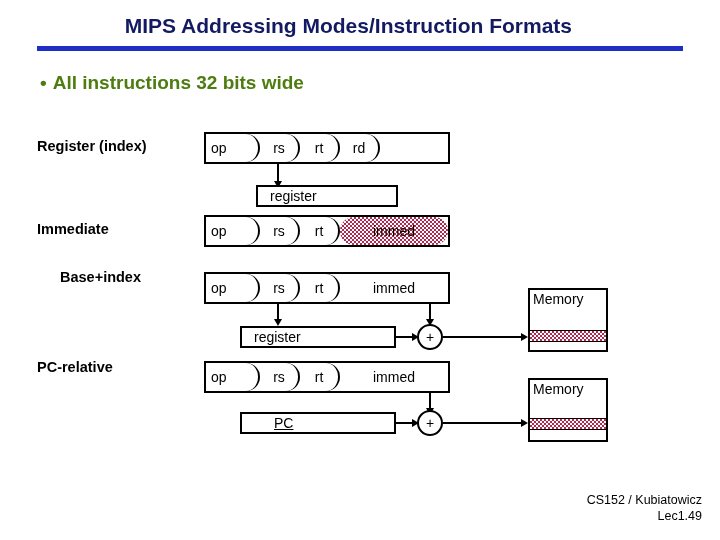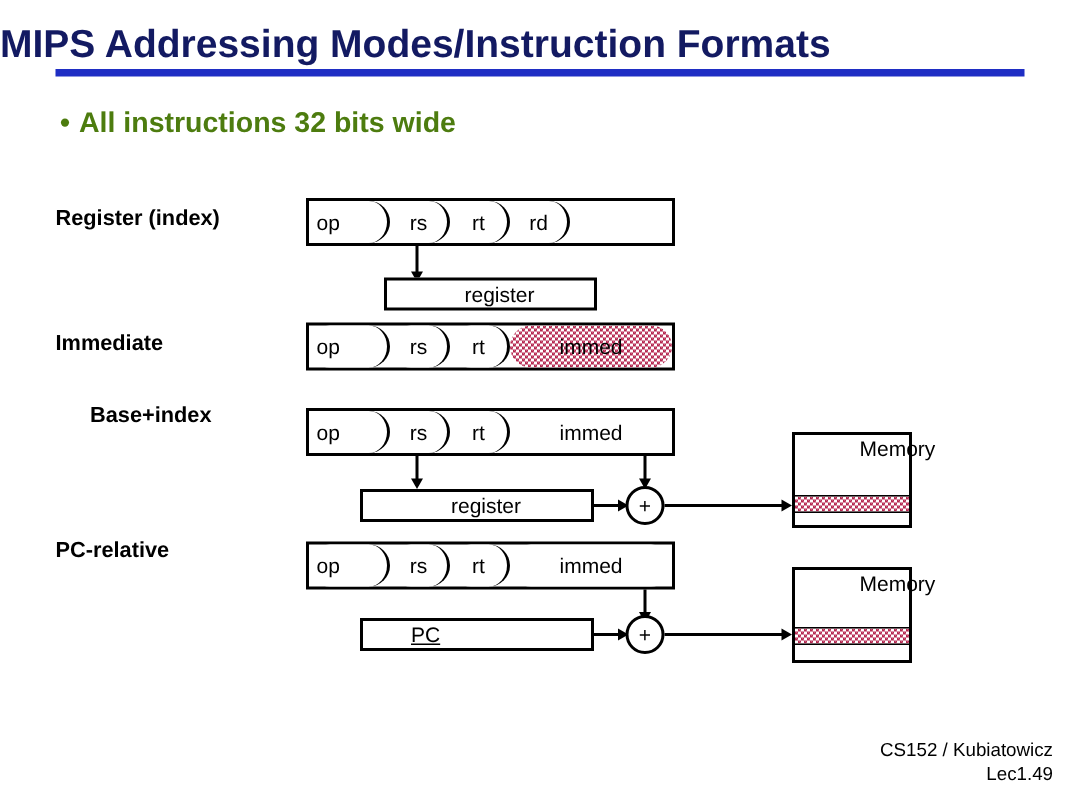--- a/index.html
+++ b/index.html
@@ -18,22 +18,22 @@
     width: 720px;
     height: 540px;
   }
 
   
   .title {
     position: absolute;
     left: 0;
     top: 14px;
     width: 572px;
-    text-align: left;
-    font-size: 26px;
+    text-align: right;
+    font-size: 21px;
     font-weight: bold;
     color: #131a62;
     letter-spacing: 0px;
   }
   .title-rule {
     position: absolute;
     left: 37px;
     top: 46px;
     width: 646px;
     height: 5px;
@@ -101,21 +101,20 @@
   }
 
   
   .lowbox {
     position: absolute;
     height: 22px;
     border: 2px solid #000000;
     box-sizing: border-box;
     display: flex;
     align-items: center;
-    justify-content: center;
     font-size: 14px;
     color: #000000;
     background: #ffffff;
     padding-left: 12px;
   }
   .lowbox.left-ish {
     justify-content: flex-start;
     padding-left: 32px;
     text-decoration: underline;
   }
@@ -174,21 +173,20 @@
     box-sizing: border-box;
     background: #ffffff;
   }
   .memory-label {
     position: absolute;
     left: 3px;
     top: 1px;
     font-size: 14px;
     color: #000000;
     white-space: nowrap;
-    margin-left: 40px;
   }
   .memory-band {
     position: absolute;
     left: 0;
     width: 100%;
     height: 12px;
     border-top: 1px solid #000000;
     border-bottom: 1px solid #000000;
     box-sizing: border-box;
   }

